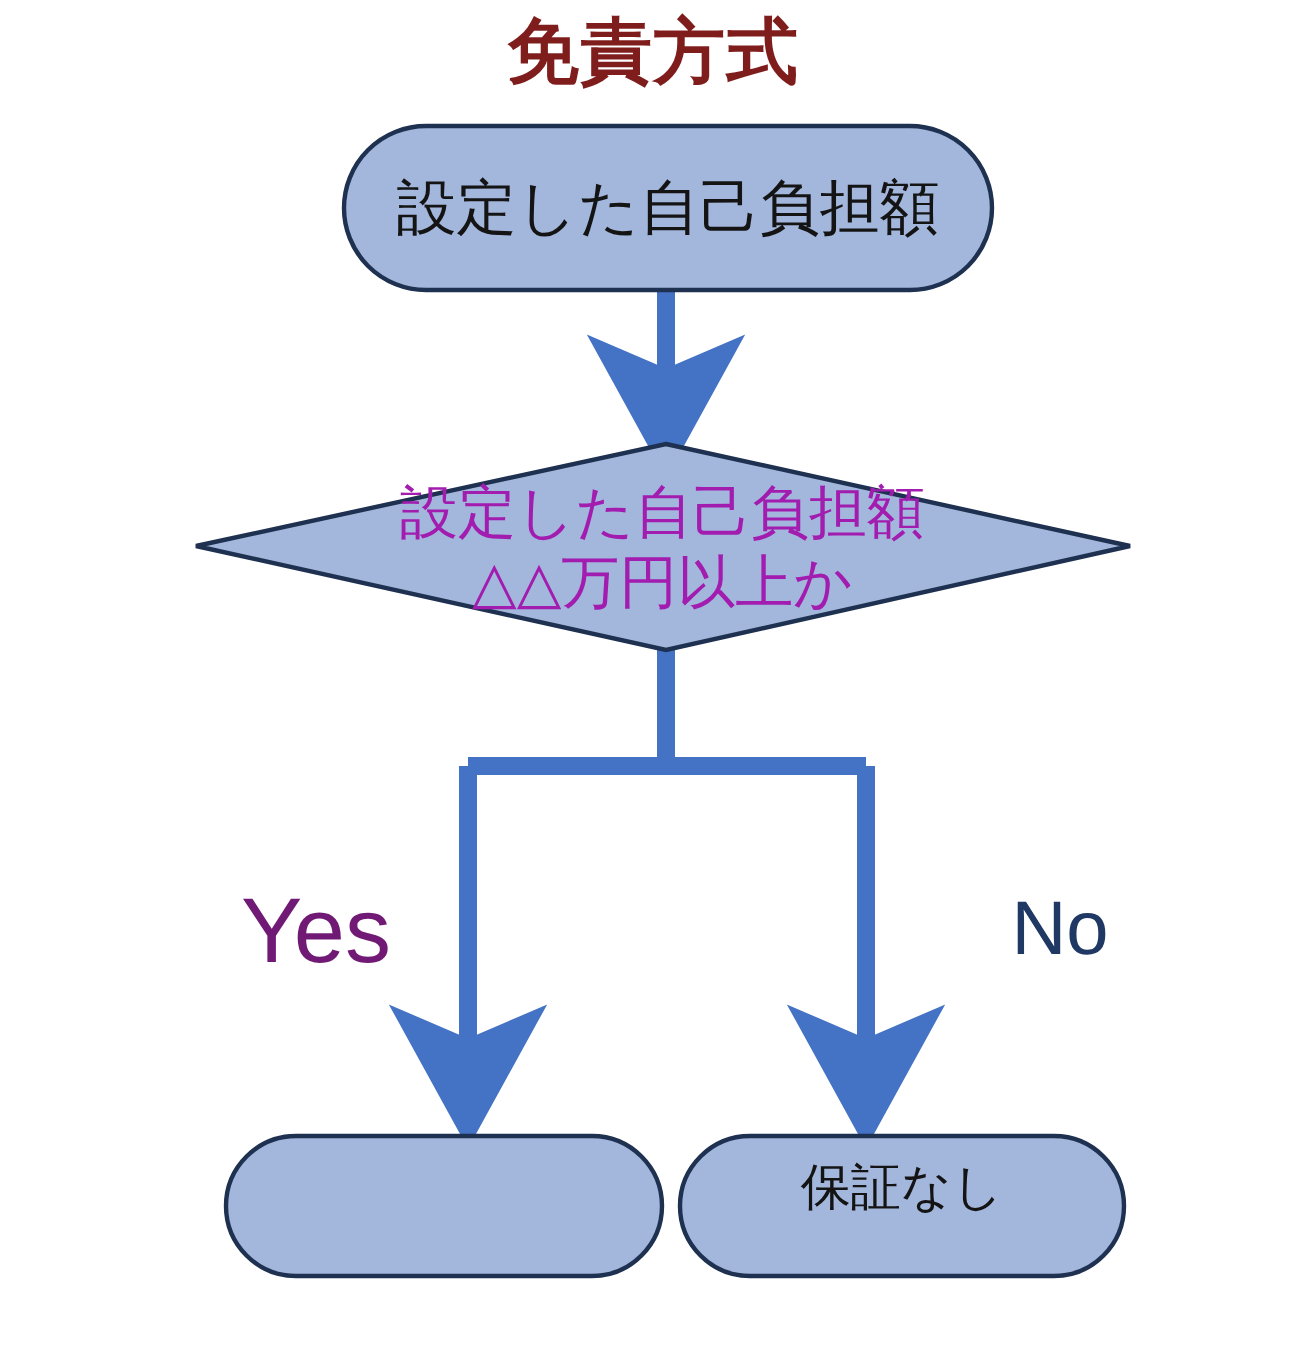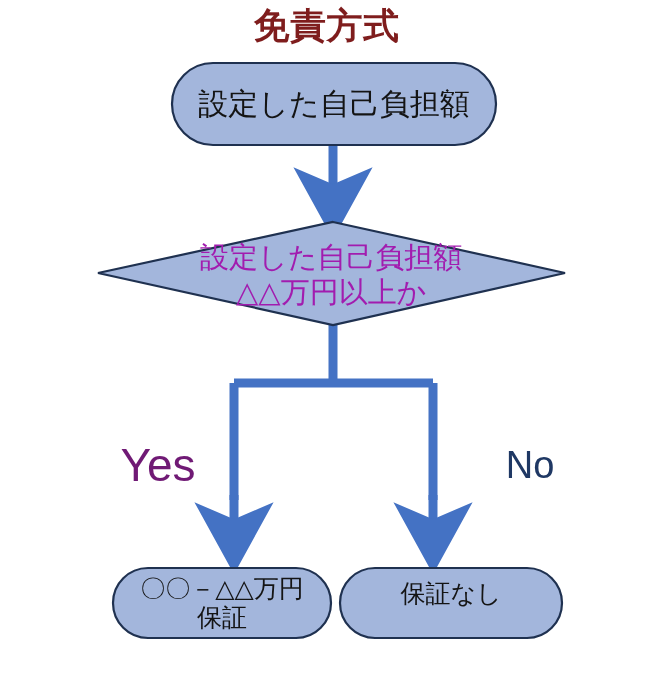--- a/index.html
+++ b/index.html
@@ -140,18 +140,16 @@
 
   <div class="overlay-text" id="node-start-label">設定した自己負担額</div>
 
   <div class="overlay-text" id="node-decision-label">設定した自己負担額
 △△万円以上か</div>
 
   <div class="overlay-text" id="label-yes">Yes</div>
 
   <div class="overlay-text" id="label-no">No</div>
 
-  <div class="overlay-text" id="node-yes-label">〇〇－△△万円
-保証</div>
 
   <div class="overlay-text" id="node-no-label">保証なし</div>
 
 </div>
 
 </body></html>

